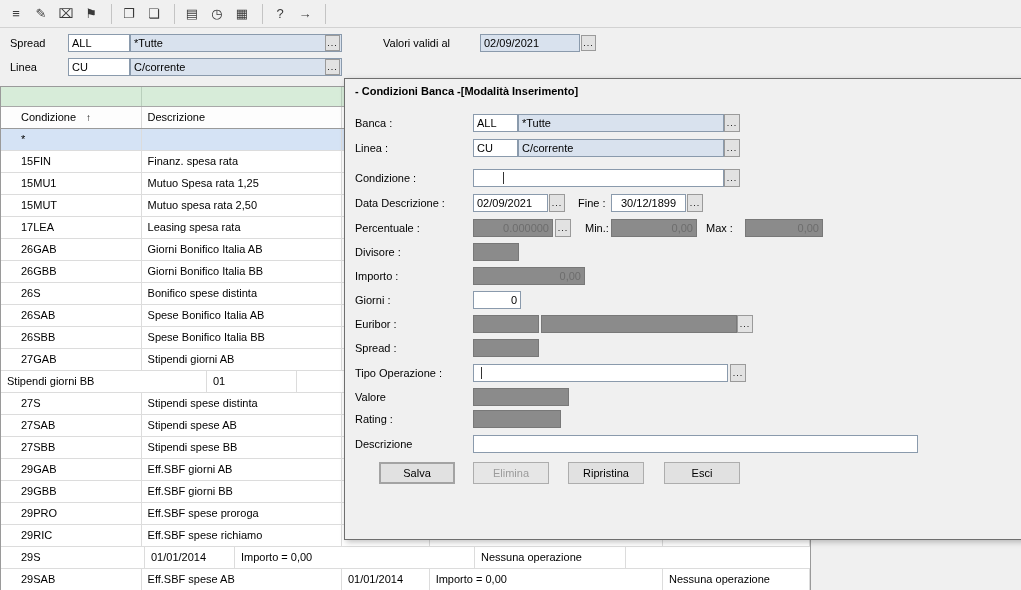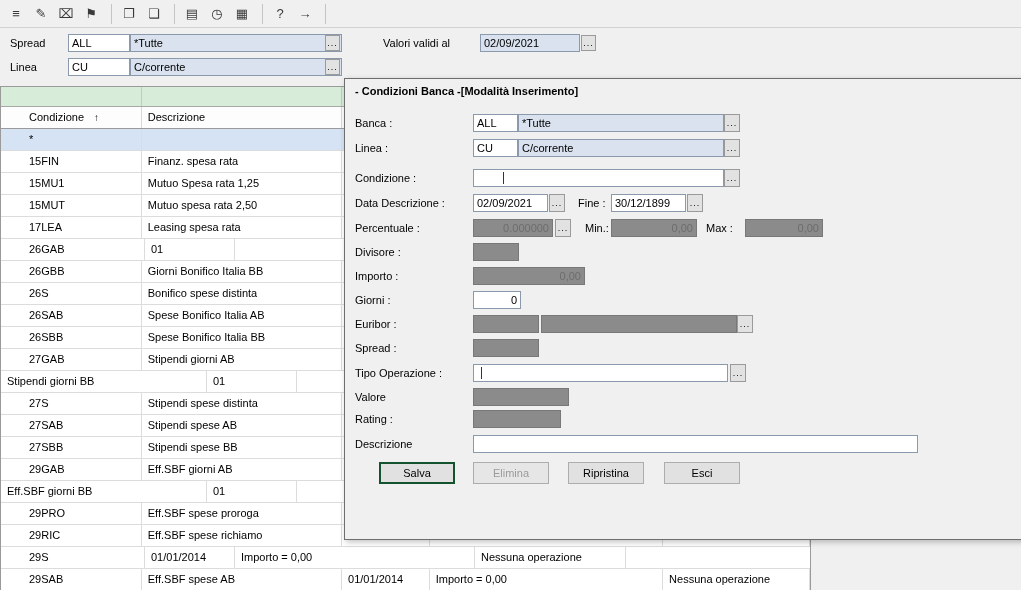--- a/index.html
+++ b/index.html
@@ -29,35 +29,35 @@
   
   .grid{position:absolute;left:0;top:86px;width:811px;height:504px;background:#fff;border:1px solid #9a9a9a;z-index:1}
   .gband{display:flex;height:20px;border-bottom:1px solid #a8a8a8}
   .gband .c{background:#d7ecd9;border-right:1px solid #b9cfbc}
   .ghead{display:flex;height:22px;border-bottom:1px solid #9a9a9a;background:#fdfdfd}
   .ghead .c{border-right:1px solid #d8d8d8;line-height:21px;white-space:nowrap;overflow:hidden}
   .grid-row{display:flex;height:22px;border-bottom:1px solid #dcdcdc;background:#fff}
   .grid-row .c{border-right:1px solid #dcdcdc;line-height:21px;white-space:nowrap;overflow:hidden}
   .grid-row.sel{background:#d5e3f5}
   .grid-row.sel .c{background:#d5e3f5}
-  .c0{width:144px;padding-left:28px}
+  .c0{width:144px;padding-left:20px}
   .c1{width:206px;padding-left:6px}
   .c2{width:90px;padding-left:6px}
   .c3{width:240px;padding-left:6px}
   .c4{width:151px;padding-left:6px}
   .arrow{margin-left:10px;font-size:10px}
 
   
   .dialog{position:absolute;left:344px;top:78px;width:794px;height:462px;background:#f0f0f0;
           border:1px solid #6e6e6e;z-index:10;box-shadow:2px 2px 6px rgba(0,0,0,.25)}
   .dtitle{position:absolute;left:10px;top:6px;font-weight:bold;white-space:nowrap}
   .dclose{position:absolute;right:8px;top:4px;width:22px;height:18px;text-align:center;line-height:18px;font-size:13px;cursor:default}
   .btn{position:absolute;height:22px;background:#e1e1e1;border:1px solid #adadad;font-family:inherit;
        font-size:11px;text-align:center;line-height:20px;padding:0;cursor:default}
-  .btn.default{border:2px solid #14532d;line-height:18px}
+  .btn.default{border:2px solid #a3a3a3;line-height:18px}
   .btn.disabled{color:#9b9b9b;background:#e6e6e6}
 </style>
 </head>
 <body>
 
 <div class="toolbar">
     <span class="ticon">≡</span>
     <span class="ticon">✎</span>
     <span class="ticon">⌧</span>
     <span class="ticon">⚑</span>
@@ -139,20 +139,21 @@
   <div class="grid-row">
     <div class="c c0">17LEA</div>
     <div class="c c1">Leasing spesa rata</div>
     <div class="c c2">01</div>
     <div class="c c3"></div>
     <div class="c c4"></div>
   </div>
 
   <div class="grid-row">
     <div class="c c0">26GAB</div>
+    <div class="c c1">Giorni Bonifico Italia AB</div>
     <div class="c c2">01</div>
     <div class="c c3"></div>
     <div class="c c4"></div>
   </div>
 
   <div class="grid-row">
     <div class="c c0">26GBB</div>
     <div class="c c1">Giorni Bonifico Italia BB</div>
     <div class="c c2">01</div>
     <div class="c c3"></div>
@@ -224,20 +225,21 @@
 
   <div class="grid-row">
     <div class="c c0">29GAB</div>
     <div class="c c1">Eff.SBF giorni AB</div>
     <div class="c c2">01</div>
     <div class="c c3"></div>
     <div class="c c4"></div>
   </div>
 
   <div class="grid-row">
+    <div class="c c0">29GBB</div>
     <div class="c c1">Eff.SBF giorni BB</div>
     <div class="c c2">01</div>
     <div class="c c3"></div>
     <div class="c c4"></div>
   </div>
 
   <div class="grid-row">
     <div class="c c0">29PRO</div>
     <div class="c c1">Eff.SBF spese proroga</div>
     <div class="c c2">01</div>
@@ -286,21 +288,21 @@
 
   <div class="lbl" style="left:10px;top:90px">Condizione :</div>
   <input class="fld" style="left: 128px; top: 90px; width: 251px;" value="">
   <div class="caret" style="left:158px;top:93px"></div>
   <button class="ell" style="left:379px;top:90px">...</button>
 
   <div class="lbl" style="left:10px;top:115px">Data Descrizione :</div>
   <input class="fld" style="left: 128px; top: 115px; width: 75px;" value="02/09/2021">
   <button class="ell" style="left:204px;top:115px">...</button>
   <div class="lbl" style="left:233px;top:115px">Fine :</div>
-  <input class="fld" style="left: 266px; top: 115px; width: 75px;" value="30/12/1899">
+  <input class="fld" style="left: 266px; top: 115px; width: 75px; text-align: center;" value="30/12/1899">
   <button class="ell" style="left:342px;top:115px">...</button>
 
   <div class="lbl" style="left:10px;top:140px">Percentuale :</div>
   <div class="fld dis num" style="left:128px;top:140px;width:80px">0.000000</div>
   <button class="ell" style="left:210px;top:140px">...</button>
   <div class="lbl" style="left:240px;top:140px">Min.:</div>
   <div class="fld dis num" style="left:266px;top:140px;width:86px">0,00</div>
   <div class="lbl" style="left:361px;top:140px">Max :</div>
   <div class="fld dis num" style="left:400px;top:140px;width:78px">0,00</div>
 

